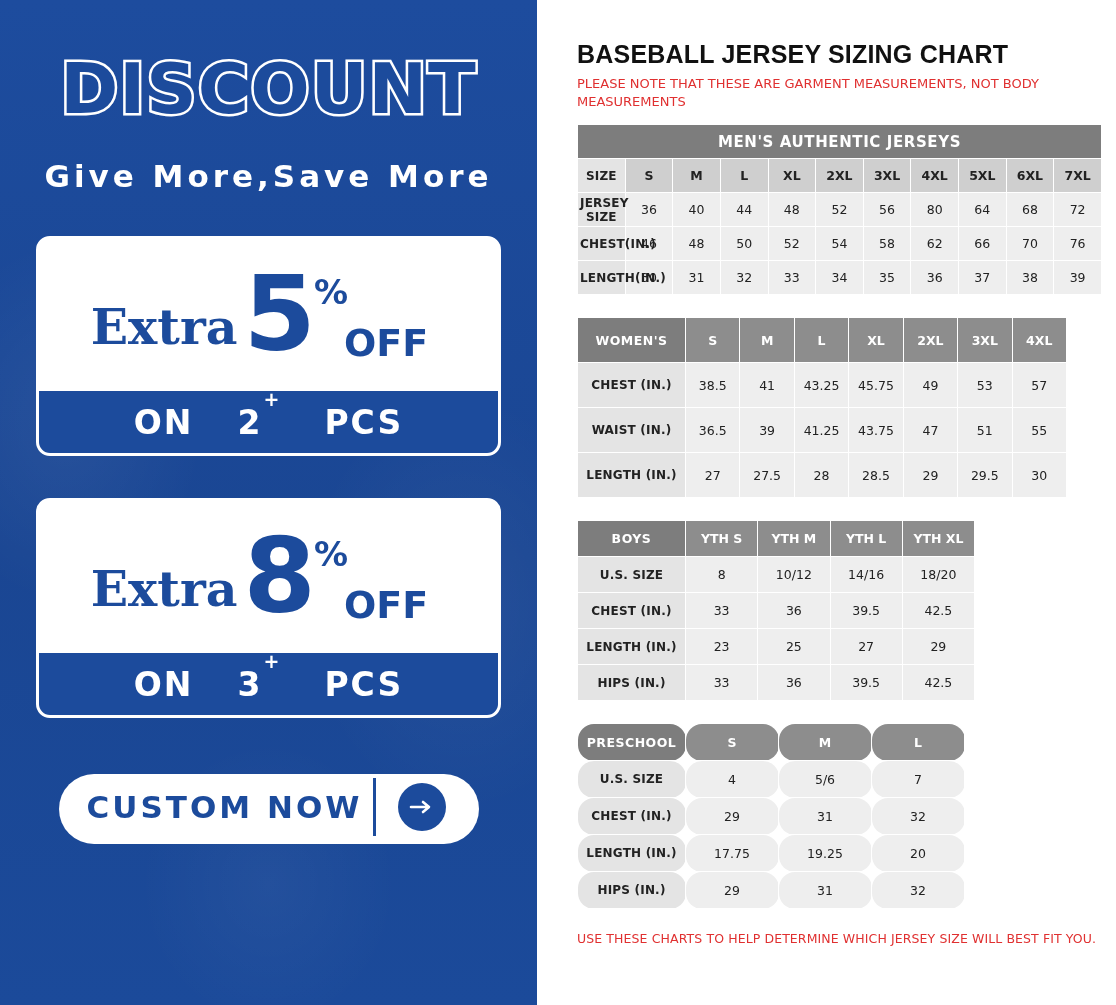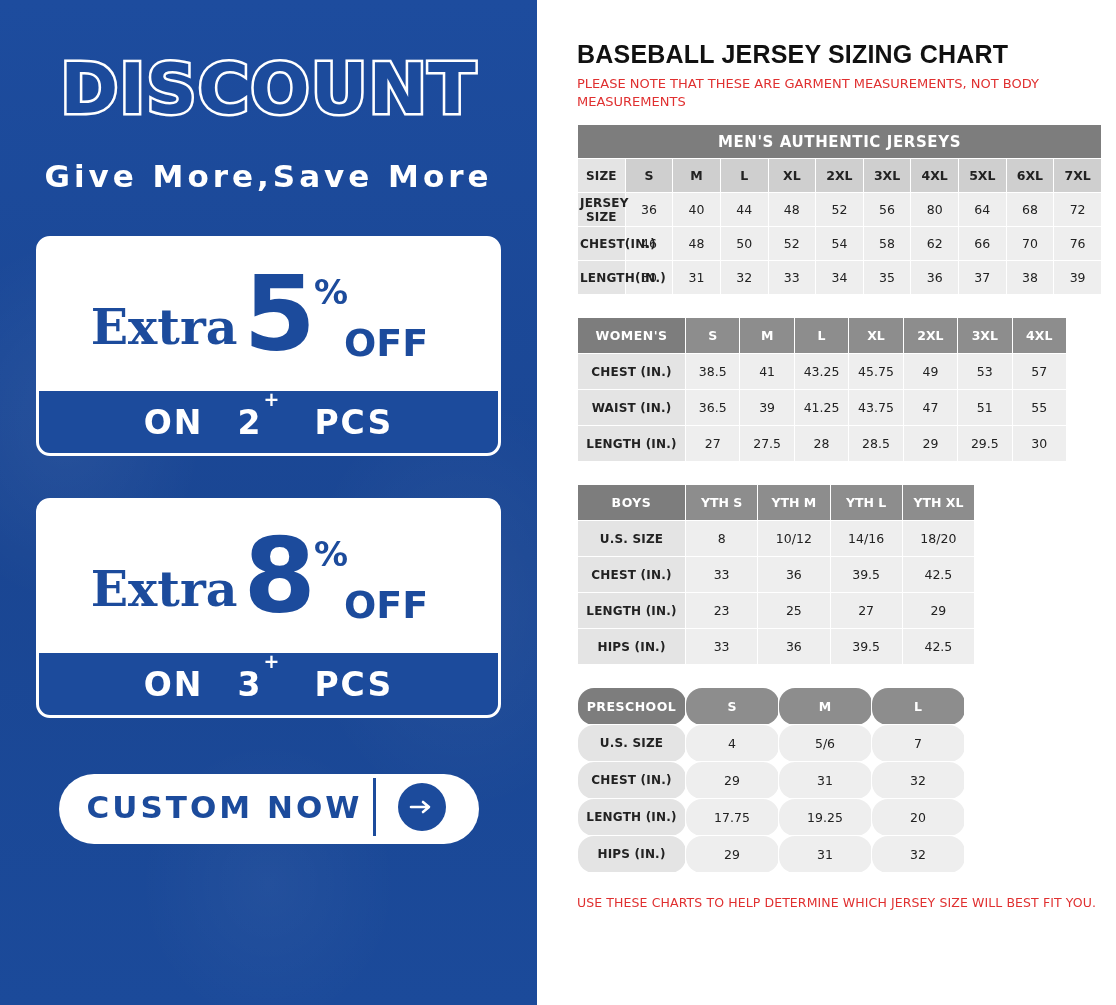--- a/index.html
+++ b/index.html
@@ -122,21 +122,21 @@
     left: -18px;
     top: 6px;
   }
   .offer-card .bottom {
     background: #1c4b9c;
     color: #ffffff;
     height: 62px;
     display: flex;
     align-items: center;
     justify-content: center;
-    gap: 34px;
+    gap: 44px;
     font-family: "DejaVu Sans", sans-serif;
     font-weight: bold;
     font-size: 33px;
     letter-spacing: 2px;
   }
   .offer-card .bottom .qty { position: relative; }
   .offer-card .bottom .qty sup { font-size: 19px; top: -16px; position: relative; left: 1px; }
 
   .custom-btn {
     margin: 56px auto 0 auto;
@@ -254,21 +254,21 @@
   table.sz td.col-hdr-dark {
     background: #8d8d8d;
     color: #ffffff;
     font-weight: bold;
     font-size: 12.5px;
   }
 
   #men-table { width: 525px; }
   #men-table td { height: 34px; }
   #women-table { width: 490px; }
-  #women-table td { height: 36px; }
+  #women-table td { height: 45px; }
   #boys-table { width: 398px; }
   #boys-table td { height: 36px; }
   #preschool-table { width: 388px; }
   #preschool-table td { height: 37px; border-radius: 16px; }
 </style>
 </head>
 <body>
 
 <div id="page">
 

